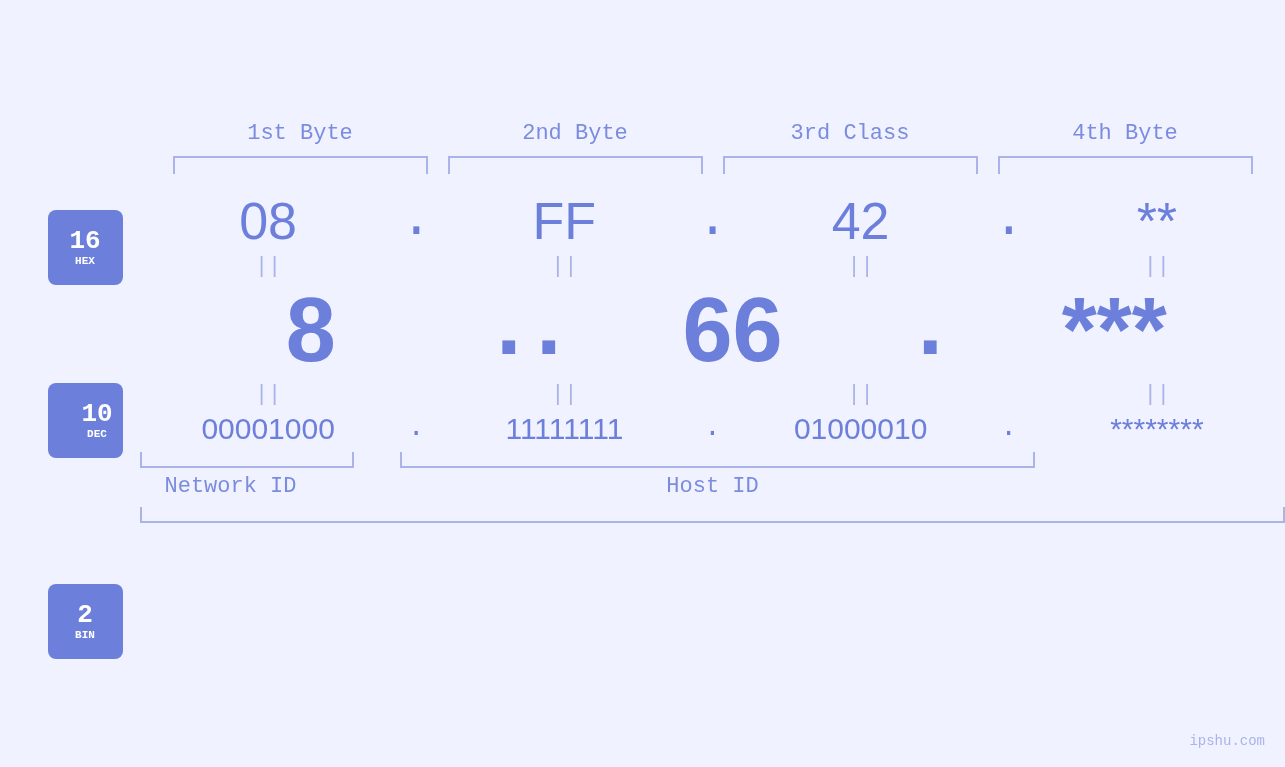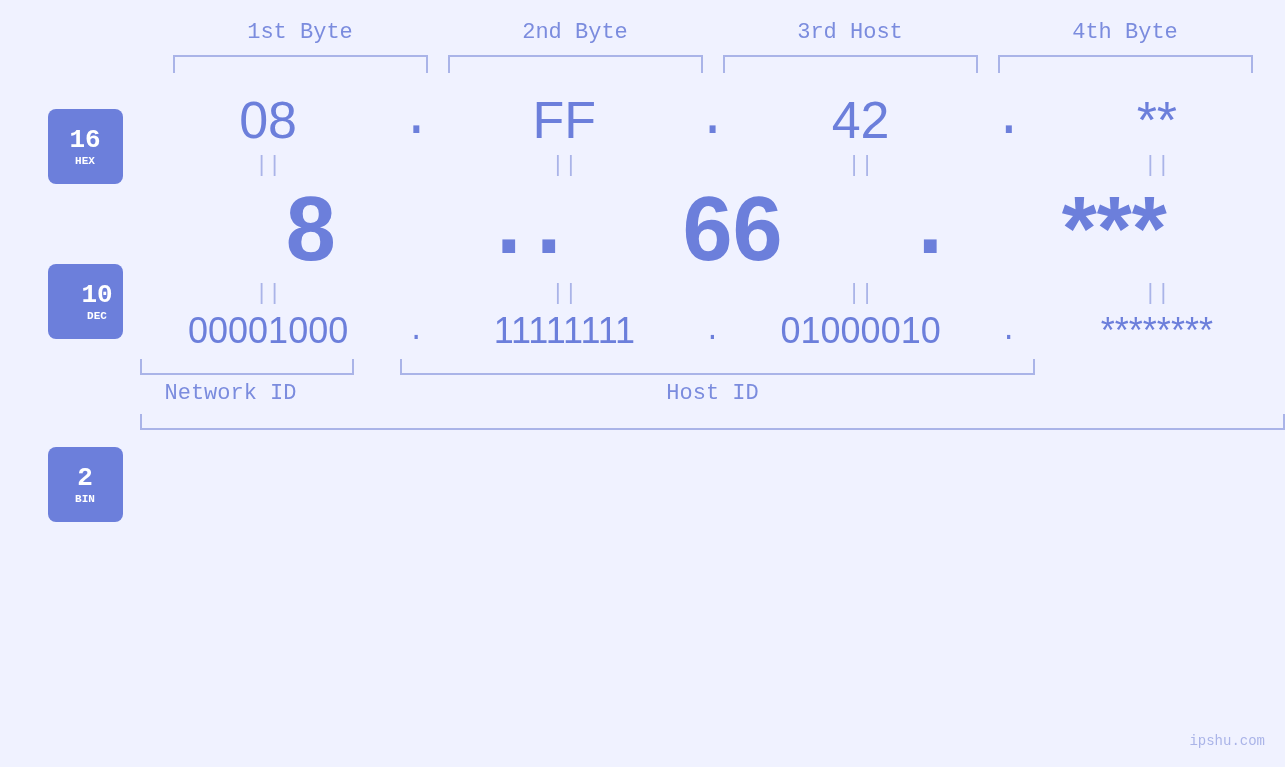--- a/index.html
+++ b/index.html
@@ -13,21 +13,21 @@
       position: relative;
     }
 
     .container {
       width: 1285px;
       height: 767px;
       position: relative;
       display: flex;
       flex-direction: column;
       align-items: center;
-      justify-content: flex-start;
+      justify-content: center;
       padding-top: 20px;
     }
 
     
     .header-row {
       display: flex;
       align-items: center;
       width: 1100px;
       margin-left: 140px;
       margin-bottom: 10px;
@@ -59,21 +59,21 @@
     }
 
     
     .badges-col {
       display: flex;
       flex-direction: column;
       align-items: center;
       justify-content: space-around;
       width: 140px;
       padding-left: 30px;
-      gap: 0;
+      gap: 18px;
     }
 
     .badge {
       background-color: #6c7fdb;
       color: white;
       border-radius: 8px;
       width: 75px;
       height: 75px;
       display: flex;
       flex-direction: column;
@@ -125,21 +125,21 @@
       flex: none;
     }
 
     
     .hex-row .cell { font-size: 52px; line-height: 1.2; }
     .hex-row .dot-cell { font-size: 52px; line-height: 1.2; }
 
     .dec-row .cell { font-size: 90px; line-height: 1.1; font-weight: bold; }
     .dec-row .dot-cell { font-size: 90px; line-height: 1.1; font-weight: bold; }
 
-    .bin-row .cell { font-size: 36px; line-height: 1.3; }
+    .bin-row .cell { font-size: 30px; line-height: 1.3; }
     .bin-row .dot-cell { font-size: 28px; line-height: 1.3; }
 
     
     .eq-row {
       display: flex;
       flex-direction: row;
       align-items: center;
       justify-content: flex-start;
       width: 100%;
       margin: 2px 0;
@@ -169,21 +169,21 @@
     }
   </style>
 </head>
 <body>
 
 <div class="container">
 
   <div class="header-row">
     <div class="byte-header">1st Byte</div>
     <div class="byte-header">2nd Byte</div>
-    <div class="byte-header">3rd Host</div>
+    <div class="byte-header">3rd Class</div>
     <div class="byte-header">4th Byte</div>
   </div>
 
   <div class="bracket-row">
     <div class="bracket"></div>
     <div class="bracket"></div>
     <div class="bracket"></div>
     <div class="bracket"></div>
   </div>
 

